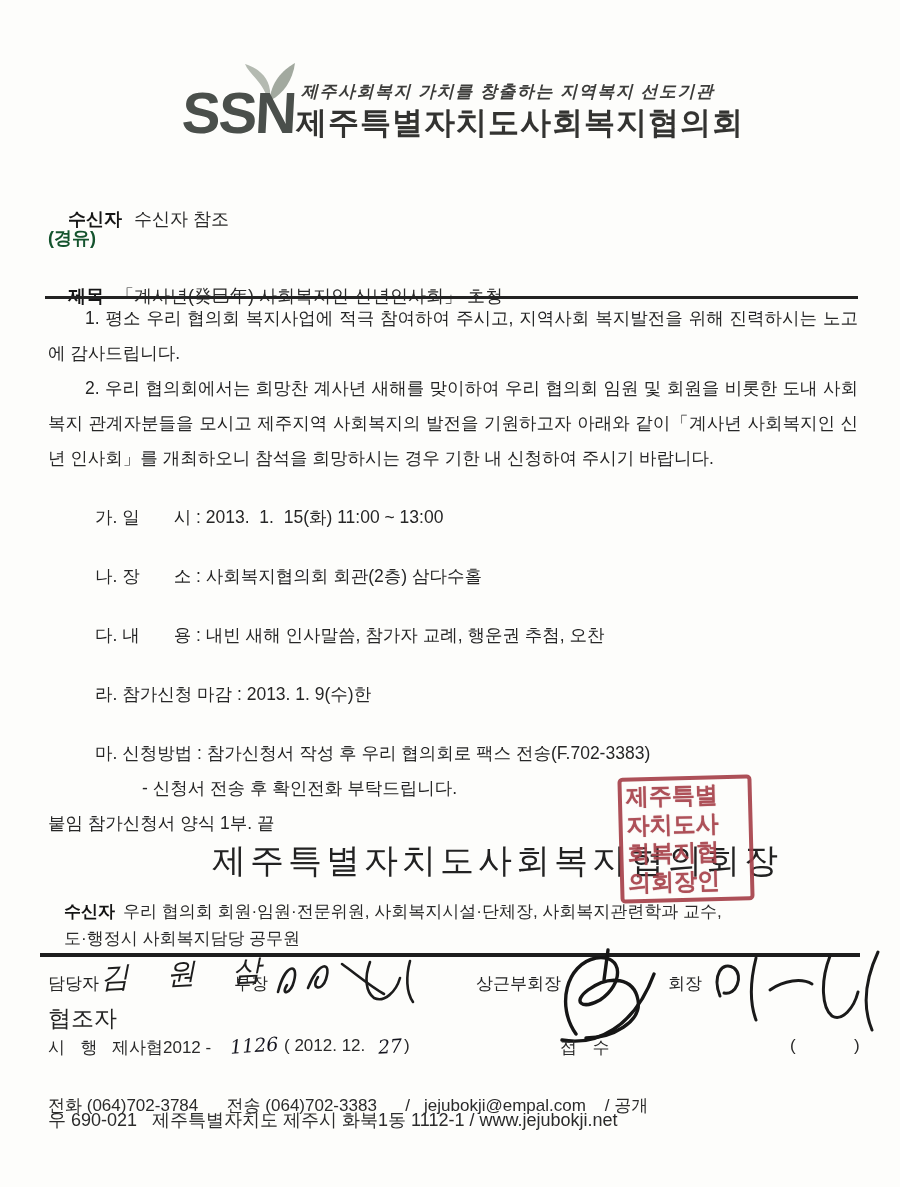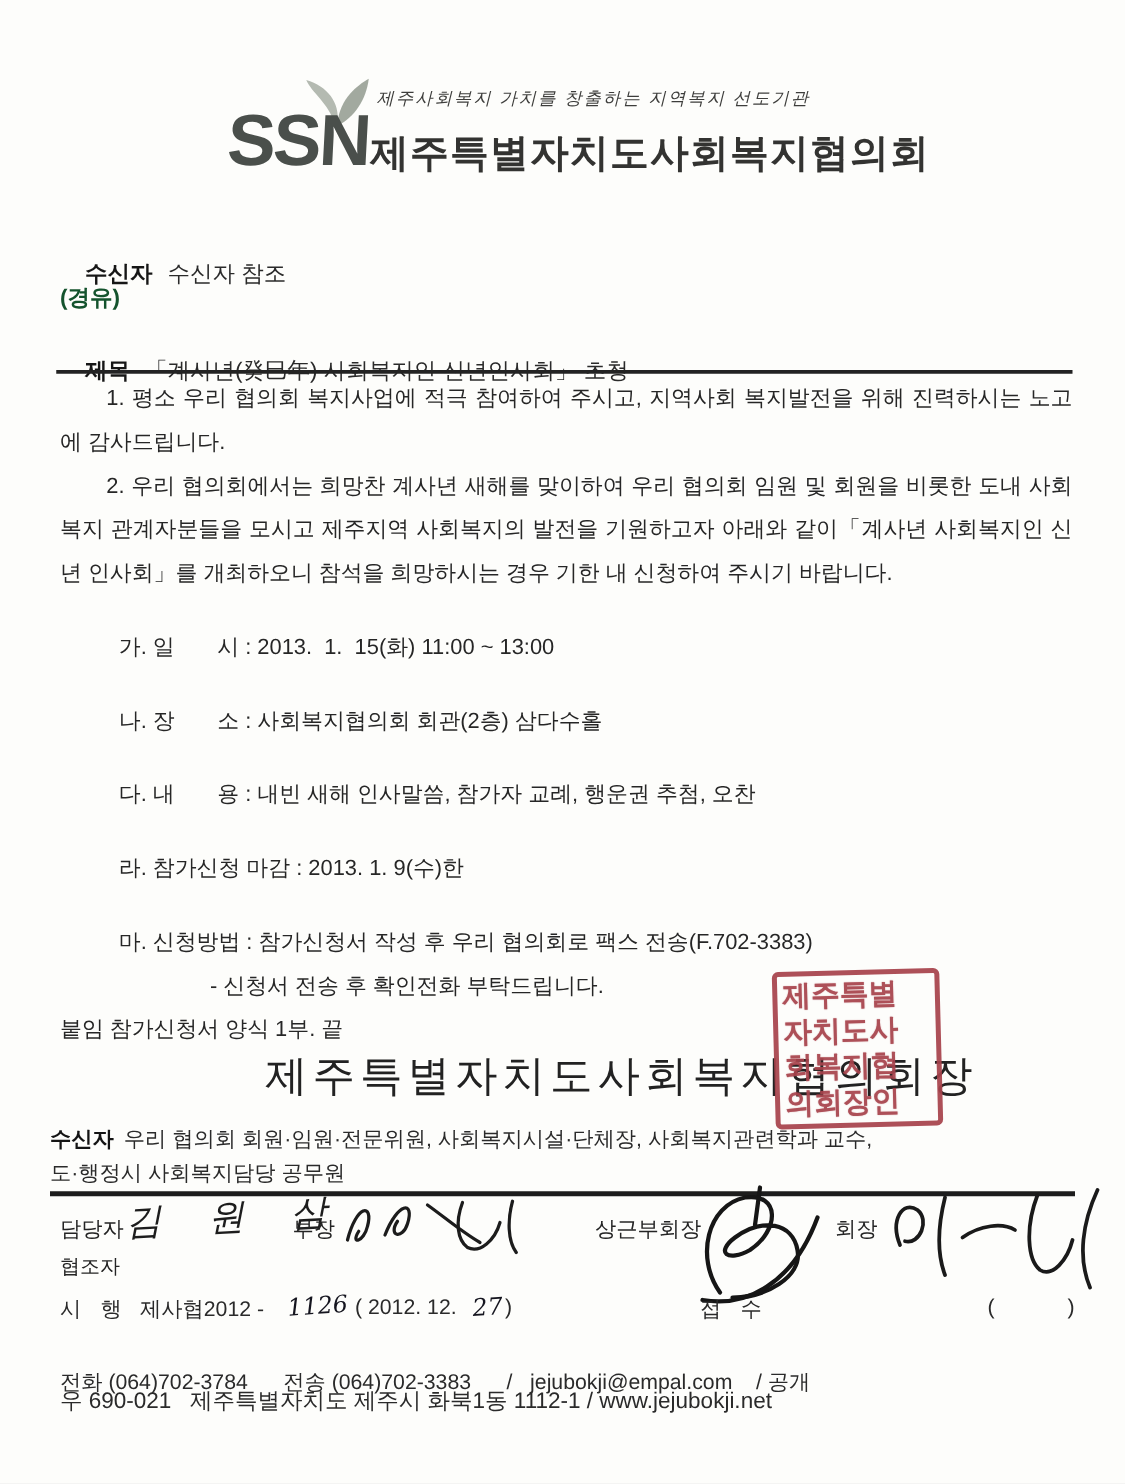--- a/index.html
+++ b/index.html
@@ -9,78 +9,78 @@
     font-family:"Liberation Sans","DejaVu Sans",sans-serif;
   }
   
   .logo-ssn{
     position:absolute;left:182px;top:84px;
     font-size:58px;font-weight:bold;color:#4a4f4b;
     letter-spacing:-2px;transform:skewX(-3deg);line-height:1;
   }
   .leaf{position:absolute;left:243px;top:62px;}
   .slogan{
-    position:absolute;left:301px;top:70px;
-    font-size:14px;font-weight:normal;font-style:italic;color:#3d3d3b;
+    position:absolute;left:301px;top:80px;
+    font-size:17px;font-weight:bold;font-style:italic;color:#3d3d3b;
     letter-spacing:1.5px;white-space:pre;
   }
   .org-name{
     position:absolute;left:296px;top:102px;
     font-size:31px;font-weight:bold;color:#333331;letter-spacing:1px;white-space:pre;
   }
   
   .meta-line{position:absolute;left:48px;font-size:18px;white-space:pre;}
   .meta-label{font-weight:bold;color:#161616;margin-right:12px;}
   .recv-line{top:186px;text-align:right;}
   .via-line{top:226px;font-weight:bold;color:#14532d;}
   .subject-line{top:263px;}
   .rule-subject{position:absolute;left:45px;top:296px;width:813px;height:3px;background:#232323;}
   
   .doc-body{
     position:absolute;left:48px;top:301px;width:810px;
     font-size:17.5px;line-height:35px;color:#262626;
   }
   .para{text-indent:37px;text-align:justify;word-break:break-all;}
   .item{margin-left:47px;white-space:pre;margin-top:24px;}
-  .note{margin-left:120px;white-space:pre;}
+  .note{margin-left:94px;white-space:pre;}
   .attachment{white-space:pre;}
   
   .signer-title{
     position:absolute;left:212px;top:838px;
     font-size:34px;font-weight:500;color:#222;letter-spacing:4px;white-space:pre;
   }
   .seal{
     position:absolute;left:619px;top:776px;width:118px;height:112px;
     border:4px solid #a8434c;border-radius:5px;
     transform:rotate(-1.5deg);
     display:flex;flex-direction:column;justify-content:space-between;
     padding:3px 4px;opacity:.93;
   }
   .seal-row{
     display:flex;justify-content:space-between;
     font-family:"Liberation Serif","DejaVu Serif",serif;
     font-weight:bold;font-size:23px;line-height:26px;color:#a8434c;
     transform:scaleY(1.02);text-shadow:0 0 1px rgba(168,67,76,.55);
   }
   
-  .recipients{position:absolute;left:40px;top:898px;width:812px;font-size:17px;line-height:27px;}
+  .recipients{position:absolute;left:64px;top:898px;width:812px;font-size:17px;line-height:27px;}
   .recipients b{color:#141414;margin-right:8px;}
   .rule-footer{position:absolute;left:40px;top:953px;width:820px;height:4px;background:#1d1d1d;}
   
   .approval{position:absolute;left:0;top:958px;width:900px;height:80px;text-align:center;}
   .appr-label{position:absolute;font-size:17px;color:#242424;white-space:pre;}
   .hand-name{
     position:absolute;left:100px;top:-4px;
     font-family:"DejaVu Serif","Liberation Serif",serif;font-style:italic;
     font-size:29px;letter-spacing:14px;color:#1d1d1d;
     transform:rotate(-3deg);white-space:pre;
   }
   .sig{position:absolute;}
   .sig svg{overflow:visible;display:block;}
-  .hyeopjo{position:absolute;left:48px;top:1003px;font-size:16px;color:#242424;}
+  .hyeopjo{position:absolute;left:48px;top:1003px;font-size:23px;color:#242424;}
   
   .doc-row{position:absolute;left:48px;top:1036px;width:815px;height:26px;font-size:17px;}
   .doc-row span{position:absolute;white-space:pre;}
   .hand-num{
     font-family:"DejaVu Serif","Liberation Serif",serif;font-style:italic;
     font-size:19px;color:#15151f;transform:rotate(-4deg);
   }
   .addr-row{position:absolute;left:48px;top:1108px;font-size:18px;white-space:pre;}
   .phone-row{position:absolute;left:48px;top:1094px;font-size:17px;white-space:pre;}
 </style>

